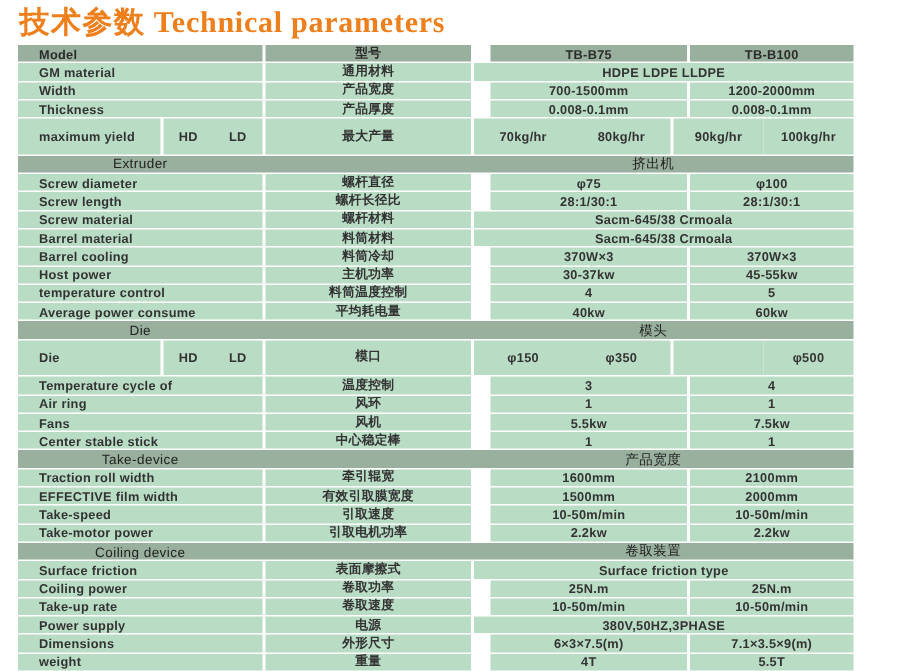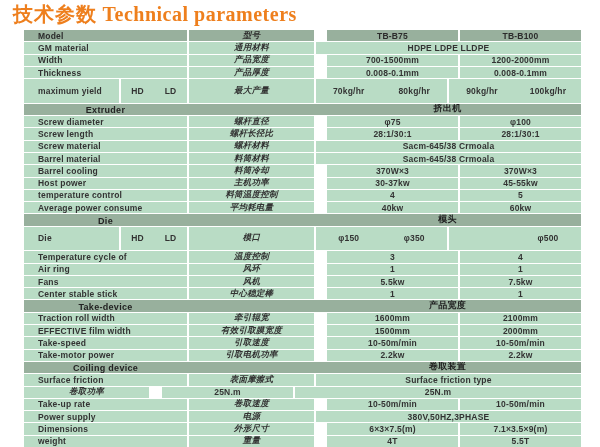--- a/index.html
+++ b/index.html
@@ -8,42 +8,42 @@
     background:#ffffff; font-family:"Liberation Sans", sans-serif;
   }
   .title {
     position:absolute; left:13px; top:1px; white-space:nowrap;
     font-size:20px; font-weight:bold; color:#ee7f1d;
   }
   .title .zh { font-family:"Liberation Sans", sans-serif; letter-spacing:1px; }
   .title .en { font-family:"Liberation Serif", serif; letter-spacing:0.5px; }
 
   .table {
-    position:absolute; left:24px; top:30px; width:557px; height:417px;
+    position:absolute; left:12px; top:30px; width:557px; height:417px;
     display:grid; grid-auto-rows:1fr; row-gap:1px;
   }
   .tr { display:flex; column-gap:2px; min-height:0; }
   .tr.nested { grid-row:span 2; }
 
   .cell {
     background:#b9dcc5; color:#333333; font-size:8.5px; font-weight:bold;
     letter-spacing:0.2px; display:flex; align-items:center; justify-content:center;
     overflow:hidden; white-space:nowrap; box-sizing:border-box;
   }
   .c1  { width:163px; justify-content:flex-start; padding-left:14px; }
-  .c2  { width:125px;font-style:italic; }
+  .c2  { width:137px; }
   .c3  { width:131px;margin-left:11px; }
   .c4  { flex:1; }
   .c34 { flex:1; }
   .dark > .cell { background:#98b09d; color:#2b2b2b; }
 
   .section-cell {
     flex:1; background:#98b09d; color:#222222;
-    font-size:9px; font-weight:bold; letter-spacing:0.3px;
-    display:flex; align-items:flex-end; overflow:hidden;
+    font-size:9px; font-weight:normal; letter-spacing:0.3px;
+    display:flex; align-items:center; overflow:hidden;
   }
   .section-cell .s1 { width:163px; text-align:center; }
   .section-cell .s2 { width:127px; }
   .section-cell .s3 { flex:1; text-align:center; }
 
   .nc1 { width:95px; justify-content:flex-start; padding-left:14px; }
   .stack { display:flex; flex-direction:row; row-gap:1px; min-height:0; }
   .stack > .cell { flex:1; }
   .sub  { width:66px; }
   .st3  { width:131px; }
@@ -262,20 +262,21 @@
     </div>
   </div>
 
   <div class="tr">
     <div class="cell c1">Surface friction</div>
     <div class="cell c2">表面摩擦式</div>
     <div class="cell c34">Surface friction type</div>
   </div>
 
   <div class="tr">
+    <div class="cell c1">Coiling power</div>
     <div class="cell c2">卷取功率</div>
     <div class="cell c3">25N.m</div>
     <div class="cell c4">25N.m</div>
   </div>
 
   <div class="tr">
     <div class="cell c1">Take-up rate</div>
     <div class="cell c2">卷取速度</div>
     <div class="cell c3">10-50m/min</div>
     <div class="cell c4">10-50m/min</div>

